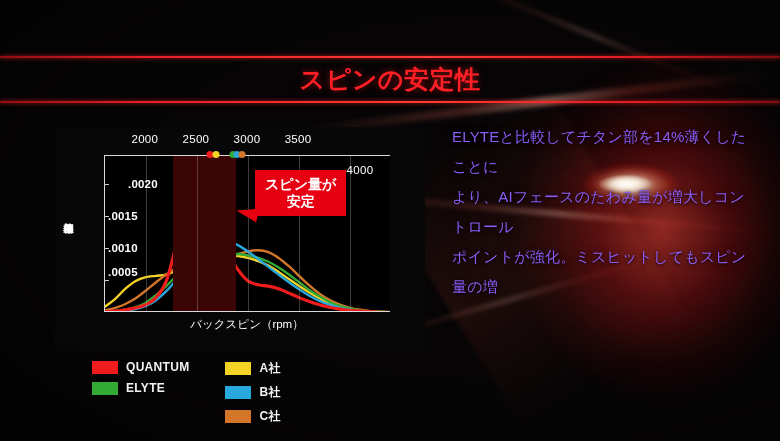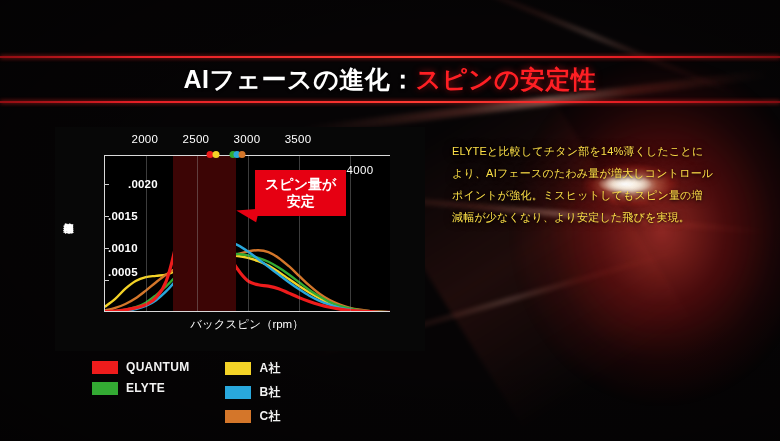--- a/index.html
+++ b/index.html
@@ -166,22 +166,22 @@
     position:absolute; left:92px; top:360px; z-index:8;
     display:flex; gap:36px;
   }
   .legend-col { display:flex; flex-direction:column; gap:7px; }
   .legend-item { display:flex; align-items:center; gap:8px; }
   .swatch { width:26px; height:13px; flex:none; }
   .legend-label { color:#f2f2f2; font-size:12px; font-weight:bold; letter-spacing:.3px; white-space:nowrap; }
 
   
   #desc {
-    position:absolute; left:452px; top:140px; width:300px; z-index:8;
-    color:#fde047; font-size:11px; line-height:2.0;
+    position:absolute; left:452px; top:122px; width:300px; z-index:8;
+    color:#8b5cf6; font-size:15px; line-height:2.0;
     letter-spacing:.2px;
     text-shadow:0 1px 3px rgba(0,0,0,.85), 0 0 8px rgba(0,0,0,.6);
   }
   #desc p { margin:0; }
 </style>
 </head>
 <body>
 
 <div id="slide">
 
@@ -194,21 +194,20 @@
     <div class="streak s4"></div>
     <div class="flare-core"></div>
     <div class="flare-core2"></div>
     <div class="vignette"></div>
   </div>
 
   <div id="title-band">
     <div class="rule rule-top"></div>
     <div class="rule rule-bot"></div>
     <div id="title-text">
-      <span class="t-white">AIフェースの進化：</span>
         <span class="t-red">スピンの安定性</span>
     </div>
   </div>
 
   <div id="chart-panel">
 
     <div id="ylabel">標準偏差</div>
 
     <div id="plot-wrap">
       <div id="plot">
@@ -289,16 +288,15 @@
           <span class="swatch" style="background: rgb(212, 118, 42);"></span>
           <span class="legend-label">C社</span>
         </div>
       </div>
   </div>
 
   <div id="desc">
       <p>ELYTEと比較してチタン部を14%薄くしたことに</p>
       <p>より、AIフェースのたわみ量が増大しコントロール</p>
       <p>ポイントが強化。ミスヒットしてもスピン量の増</p>
-      <p>減幅が少なくなり、より安定した飛びを実現。</p>
     </div>
 
 </div>
 
 </body></html>

